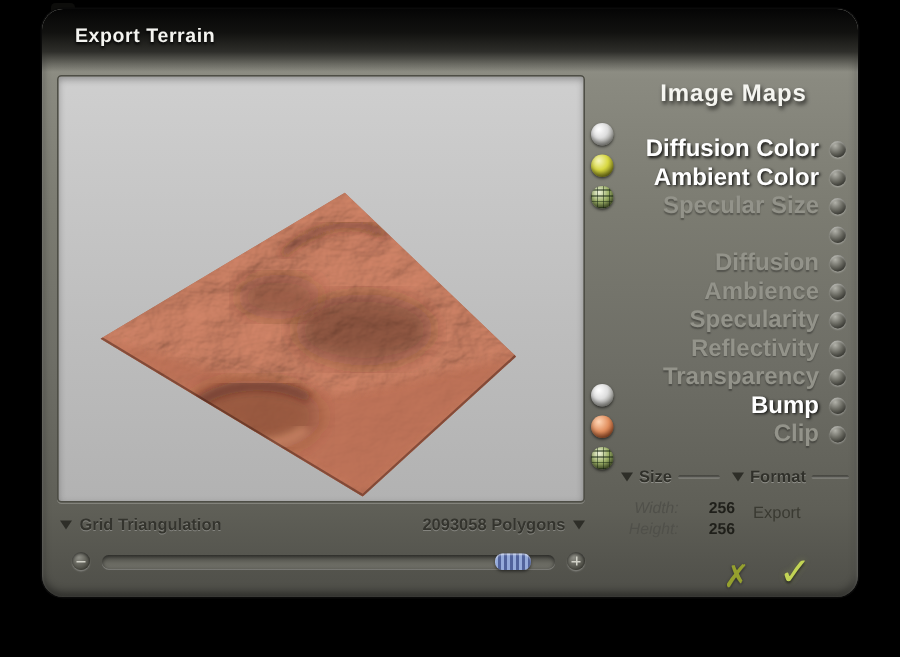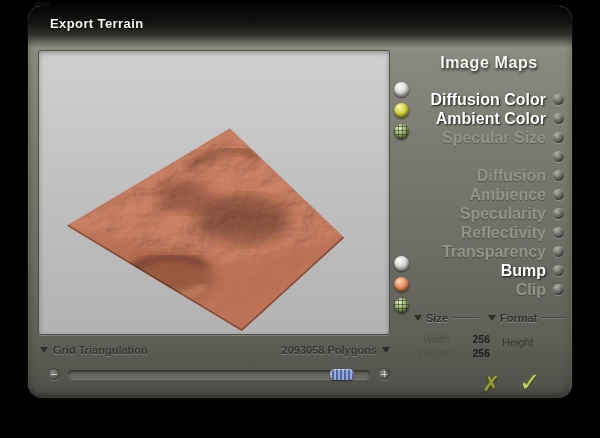--- a/index.html
+++ b/index.html
@@ -236,21 +236,21 @@
       <div class="field-row">
         <span class="field-label">Width:</span>
         <span class="field-value">256</span>
       </div>
       <div class="field-row">
         <span class="field-label">Height:</span>
         <span class="field-value">256</span>
       </div>
     </div>
 
-    <div class="format-value">Height</div>
+    <div class="format-value">Export</div>
 
     <div class="footer-row">
       <div class="footer-item">
         <span class="tri"></span>
         <span>Grid Triangulation</span>
       </div>
       <div class="footer-item">
         <span>2093058 Polygons</span>
         <span class="tri"></span>
       </div>

